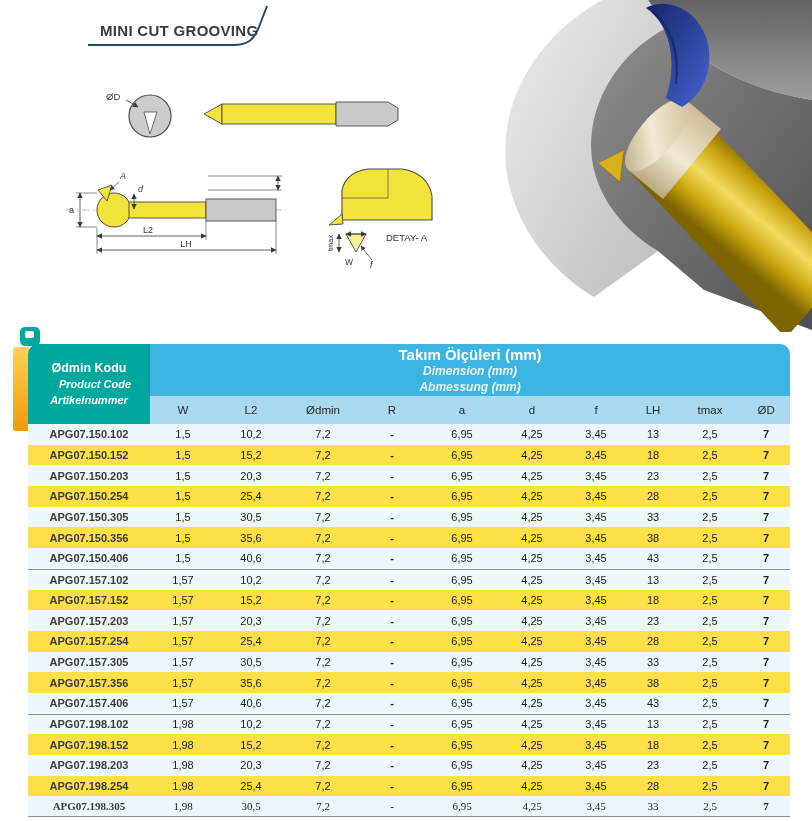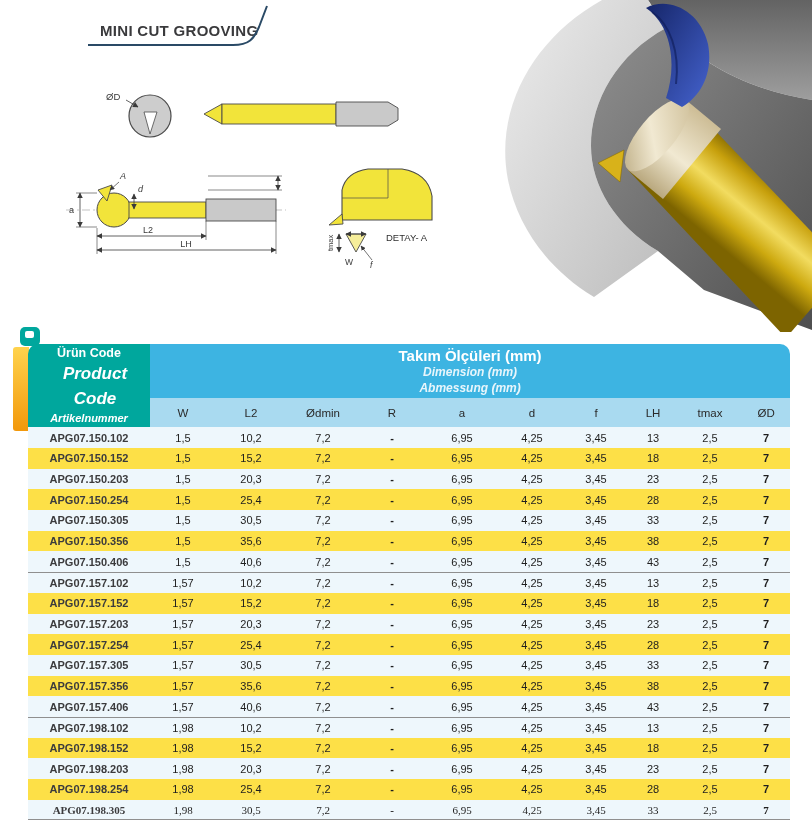--- a/index.html
+++ b/index.html
@@ -41,21 +41,21 @@
     border-collapse: separate; border-spacing: 0; table-layout: fixed;
   }
   th, td { padding: 0; }
 
   .code-th {
     background: #00a79d; color: #fff;
     border-radius: 10px 0 0 0; vertical-align: middle;
   }
   .code-th div { text-align: center; line-height: 1.45; }
   .code-th .l1 { font-size: 12.5px; font-weight: bold; }
-  .code-th .l2 { font-size: 17px; font-weight: bold; font-style: italic; padding-left: 12px; }
+  .code-th .l2 { font-size: 11px; font-weight: bold; font-style: italic; padding-left: 12px; }
   .code-th .l3 { font-size: 11px;  font-style: italic; }
 
   .dim-th {
     background: #3db4e2; color: #fff; height: 52px;
     border-radius: 0 10px 0 0; vertical-align: middle;
   }
   .dim-th div { text-align: center; line-height: 1.3; }
   .dim-th .l1 { font-size: 15px; font-weight: bold; }
   .dim-th .l2, .dim-th .l3 { font-size: 12px; font-style: italic; opacity: .88; }
 
@@ -220,21 +220,21 @@
       <col style="width:76px">
       <col style="width:64px">
       <col style="width:64px">
     <col style="width:50px">
       <col style="width:64px">
       <col style="width:48px">
   </colgroup>
   <thead>
     <tr>
       <th class="code-th" rowspan="2">
-        <div class="l1">Ürün Code</div>
+        <div class="l1">Ødmin Kodu</div>
         <div class="l2">Product Code</div>
         <div class="l3">Artikelnummer</div>
       </th>
       <th class="dim-th" colspan="10">
         <div class="l1">Takım Ölçüleri (mm)</div>
         <div class="l2">Dimension (mm)</div>
         <div class="l3">Abmessung (mm)</div>
       </th>
     </tr>
     <tr>

